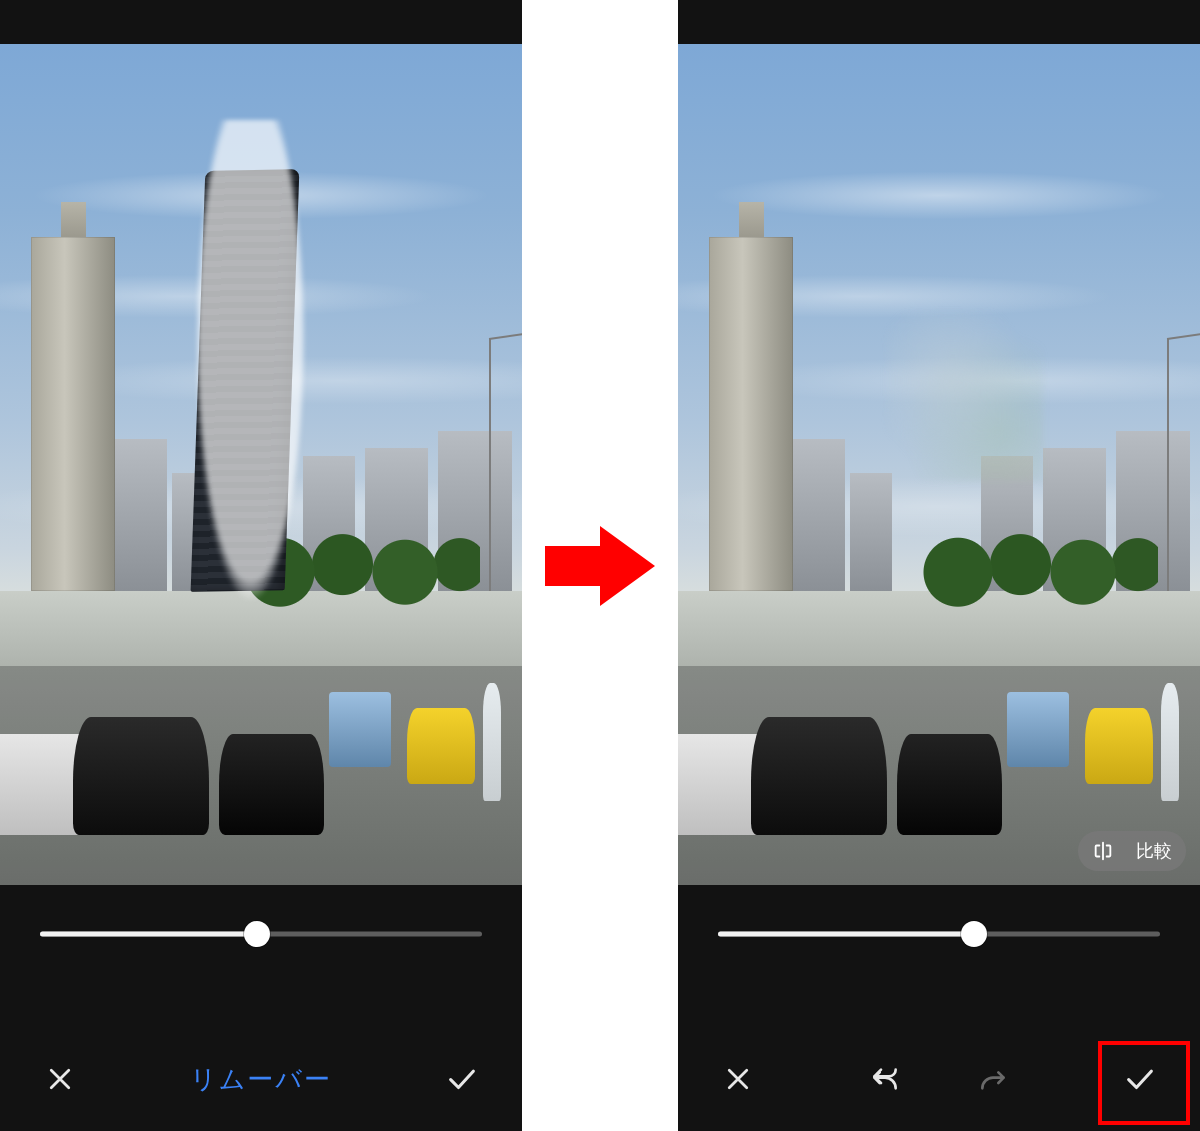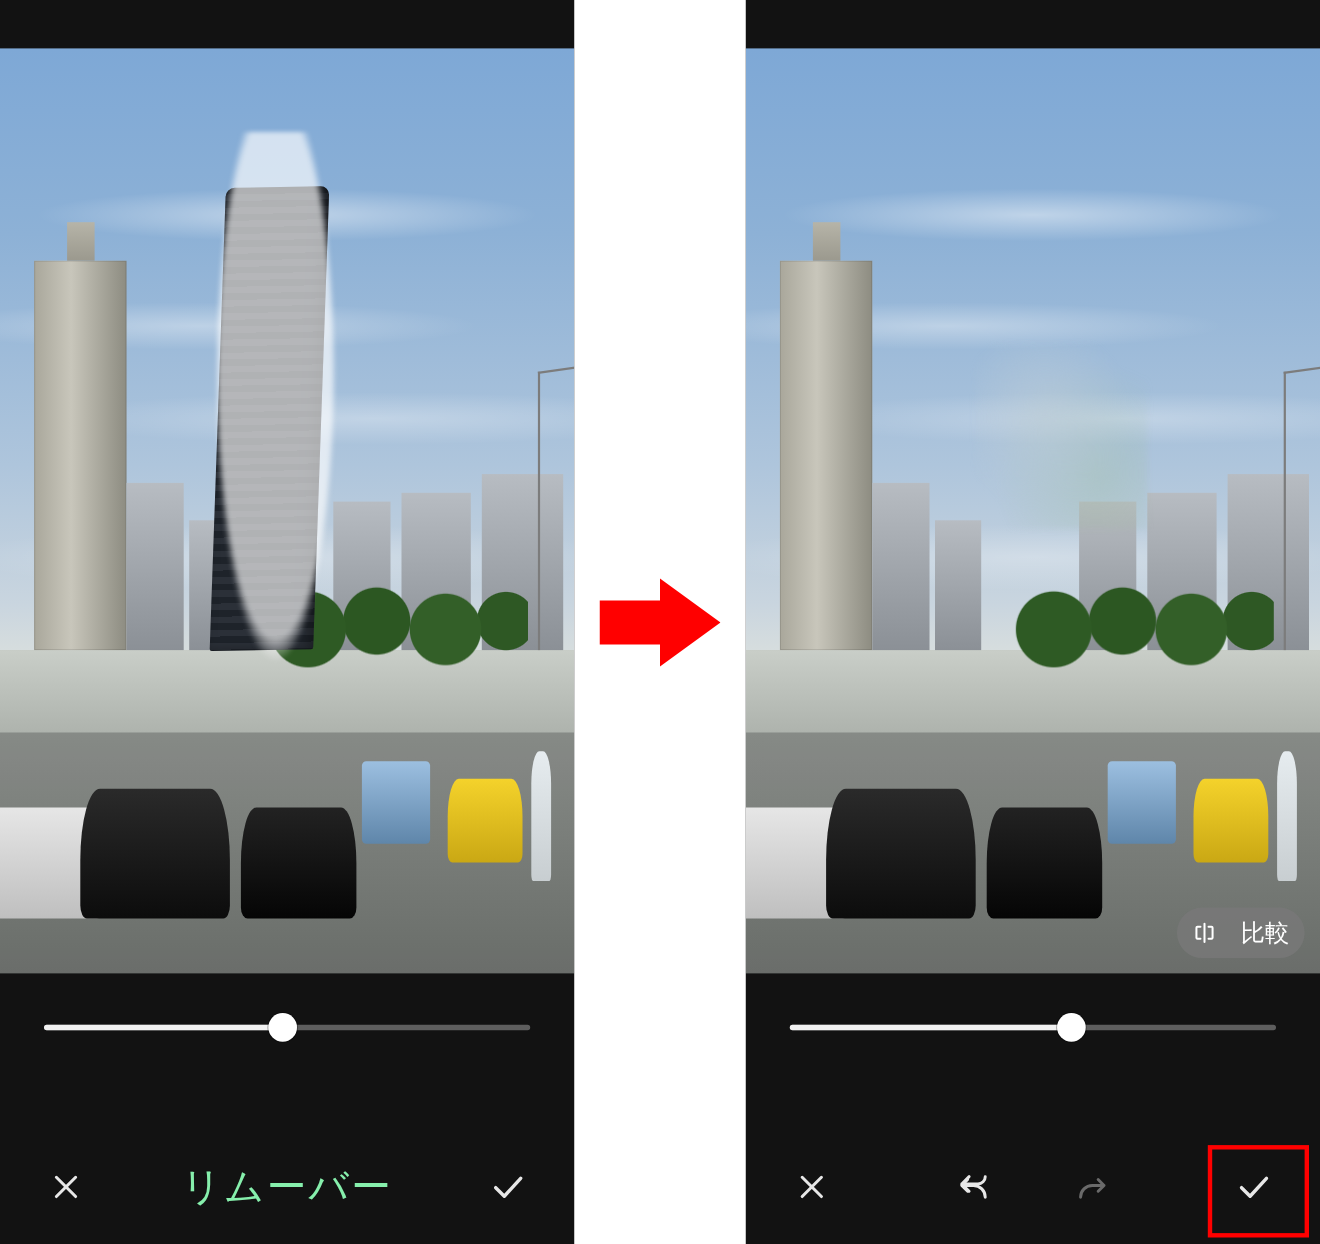--- a/index.html
+++ b/index.html
@@ -126,21 +126,21 @@
     position:absolute;bottom:48%;left:40%;width:30%;height:20%;
     background:radial-gradient(ellipse at 40% 40%, rgba(190,205,215,.6), transparent 60%),
                radial-gradient(ellipse at 70% 70%, rgba(160,190,160,.35), transparent 60%);
     filter:blur(3px);
   }
   
   .compare-pill{
     position:absolute;right:14px;bottom:14px;
     display:flex;align-items:center;gap:22px;
     padding:8px 14px;border-radius:999px;
-    background:rgba(120,120,120,.85);color:#fff;font-size:22px;text-align:right;
+    background:rgba(120,120,120,.85);color:#fff;font-size:18px;text-align:right;
   }
   
   .bottom{
     position:absolute;left:0;right:0;bottom:0;height:var(--bottom-h);
     background:var(--black);
     display:flex;flex-direction:column;justify-content:space-between;
     padding:38px 0 14px;
     box-sizing:border-box;
   }
   .slider{
@@ -163,21 +163,21 @@
     display:flex;align-items:center;justify-content:space-between;
     padding:0 30px 8px;
   }
   .action-row.center3{justify-content:space-between;}
   .icon-btn{
     width:60px;height:60px;display:flex;align-items:center;justify-content:center;
     color:#e7e7e7;background:transparent;border:none;
   }
   .icon-btn.dim{color:#6a6a6a;}
   .title{
-    color:#86efac;font-size:36px;letter-spacing:2px;
+    color:#3b82f6;font-size:26px;letter-spacing:2px;
   }
   .highlight-box{
     position:absolute;border:4px solid var(--highlight);
     pointer-events:none;
   }
   
   .arrow{
     position:absolute;top:50%;left:50%;transform:translate(-50%,-50%);
     width:110px;height:90px;
   }

